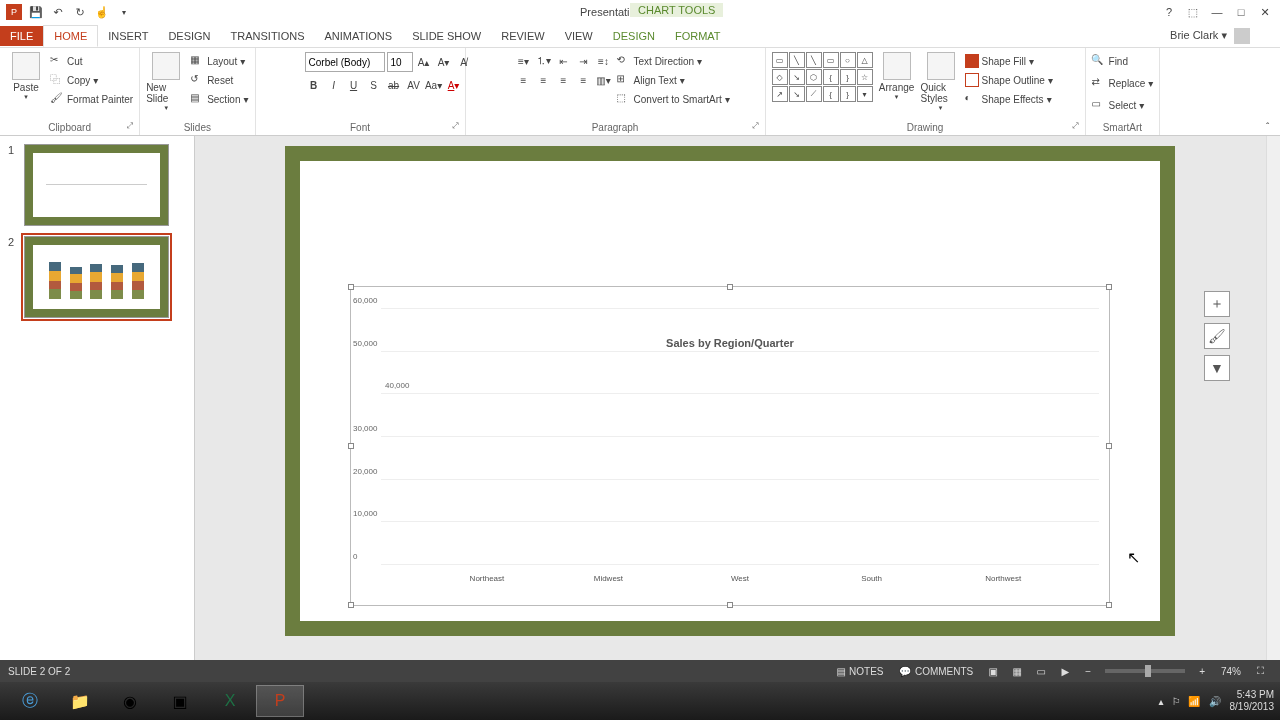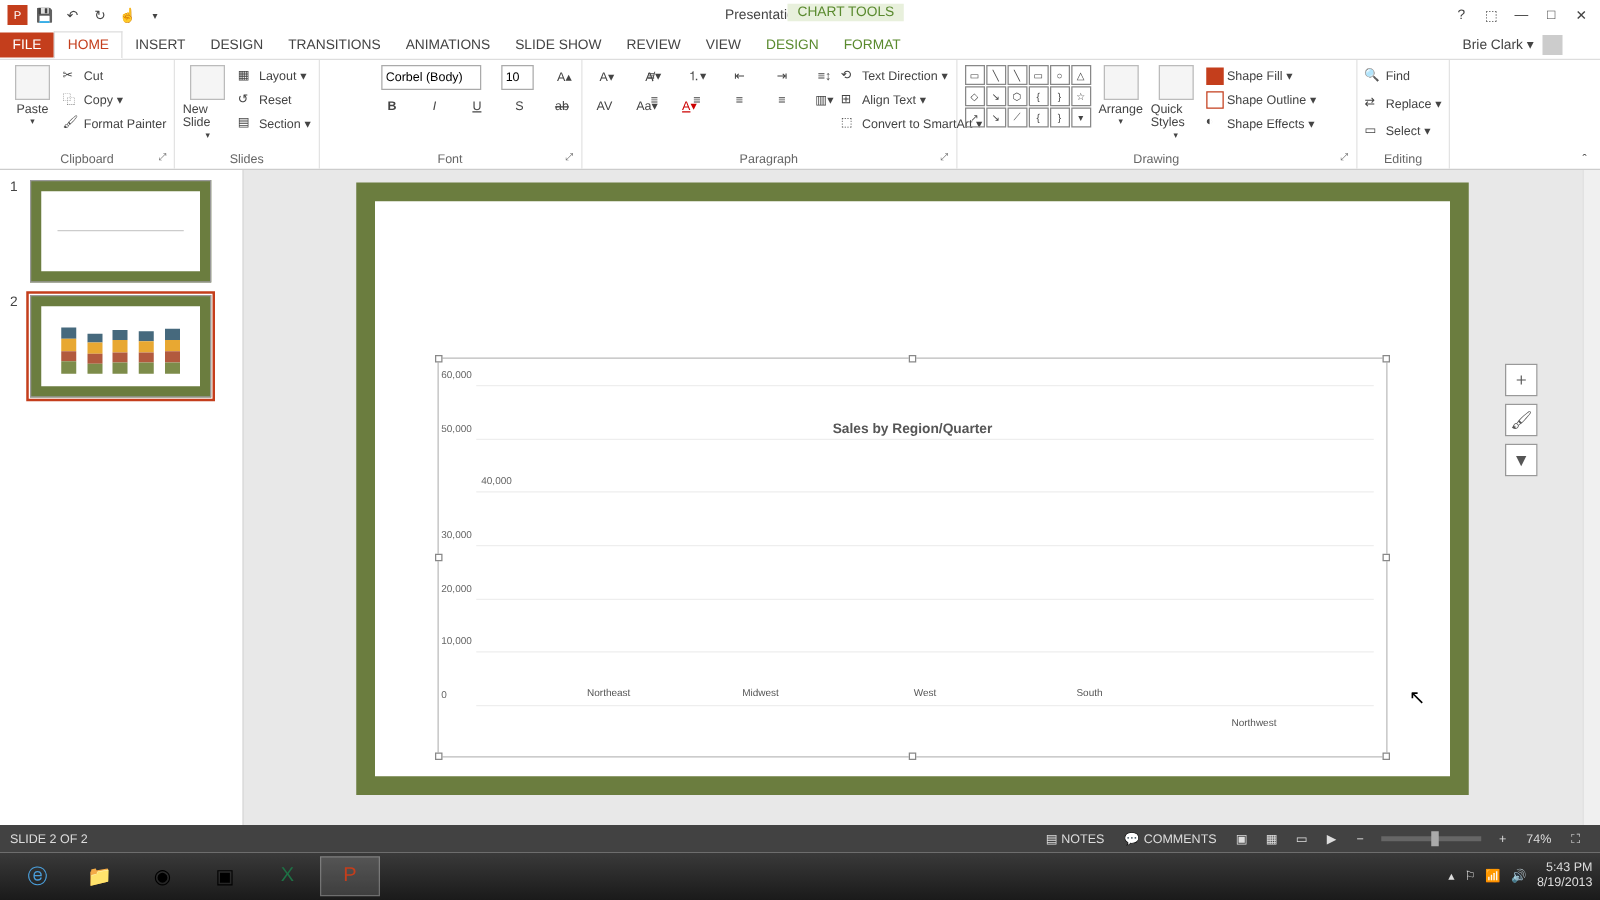--- a/index.html
+++ b/index.html
@@ -27,21 +27,21 @@
 .ribbon { height: 88px; background: #fff; border-bottom: 1px solid #ccc; display: flex; font-size: 10px; color: #444; }
 .ribbon .group { border-right: 1px solid #e3e3e3; padding: 4px 6px 2px; display: flex; flex-direction: column; justify-content: space-between; }
 .ribbon .group .body { display: flex; gap: 4px; flex: 1; align-items: flex-start; }
 .ribbon .group .label { text-align: center; color: #666; font-size: 10px; padding-top: 2px; position: relative; }
 .ribbon .group .label .dl { position: absolute; right: 0; bottom: 2px; font-size: 8px; }
 .bigbtn { display: flex; flex-direction: column; align-items: center; width: 40px; cursor: pointer; }
 .bigbtn .ico { width: 28px; height: 28px; border: 1px solid #bbb; background: #f5f5f5; margin-bottom: 2px; }
 .smallbtn { display: flex; align-items: center; gap: 3px; font-size: 10px; height: 18px; cursor: pointer; white-space: nowrap; }
 .smallbtn .ic { width: 14px; height: 14px; display: inline-block; }
 .vstack { display: flex; flex-direction: column; gap: 1px; }
-.hstack { display: flex; gap: 16px; align-items: center; padding-left: 43px; }
+.hstack { display: flex; gap: 2px; align-items: center; padding-left: 43px; }
 .fontname { width: 80px; height: 20px; border: 1px solid #aaa; font-size: 10px; padding: 1px 3px; }
 .fontsize { width: 26px; height: 20px; border: 1px solid #aaa; font-size: 10px; padding: 1px 3px; }
 .tinybtn { width: 18px; height: 18px; display: inline-flex; align-items: center; justify-content: center; font-size: 10px; cursor: pointer; border: 1px solid transparent; }
 .shapegrid { display: grid; grid-template-columns: repeat(6, 16px); grid-template-rows: repeat(3, 16px); gap: 1px; }
 .shapegrid span { border: 1px solid #888; font-size: 8px; display: flex; align-items: center; justify-content: center; }
 
 
 .main { display: flex; height: 524px; background: #f0f0f0; }
 .thumbpanel { width: 195px; background: #fff; border-right: 1px solid #ccc; padding: 8px; overflow: auto; }
 .thumb { display: flex; gap: 6px; margin-bottom: 10px; }
@@ -269,21 +269,21 @@
   </div>
   <div class="group">
     <div class="body vstack">
       <div class="smallbtn">
           <span class="ic">🔍</span>
           <span>Find</span>
         </div>
       <div class="smallbtn"><span class="ic">⇄</span><span>Replace</span> ▾</div>
       <div class="smallbtn"><span class="ic">▭</span><span>Select</span> ▾</div>
     </div>
-    <div class="label"><span>Editing</span></div>
+    <div class="label"><span>SmartArt</span></div>
   </div>
   <div style="margin-left:auto;width:16px;display:flex;align-items:flex-end;">
       <span style="font-size:10px;padding:2px;cursor:pointer">ˆ</span>
     </div>
 </div>
 
 <div class="main">
   <div class="thumbpanel">
     <div class="thumb">
       <div class="num">1</div>
@@ -384,21 +384,21 @@
                 <div class="s3" style="height: 22.5%;"></div>
                 <div class="s4" style="height: 22.5%;"></div>
               </div>
             </div>
           </div>
         <div class="xlabels" id="xlabels">
             <span style="width: 55px; text-align: right;">Northeast</span>
             <span style="width: 55px; text-align: center;">Midwest</span>
             <span style="width: 55px; text-align: center;">West</span>
             <span style="width: 55px; text-align: center;">South</span>
-            <span style="width: 55px; text-align: center; margin-top: 24px;">Northwest</span>
+            <span style="width: 55px; text-align: center;">Northwest</span>
           </div>
         <div class="sel" style="left:-3px;top:-3px"></div>
           <div class="sel" style="right:-3px;top:-3px"></div>
         <div class="sel" style="left:-3px;bottom:-3px"></div>
           <div class="sel" style="right:-3px;bottom:-3px"></div>
         <div class="sel" style="left:50%;top:-3px;margin-left:-3px"></div>
           <div class="sel" style="left:50%;bottom:-3px;margin-left:-3px"></div>
         <div class="sel" style="left:-3px;top:50%;margin-top:-3px"></div>
           <div class="sel" style="right:-3px;top:50%;margin-top:-3px"></div>
       </div>

